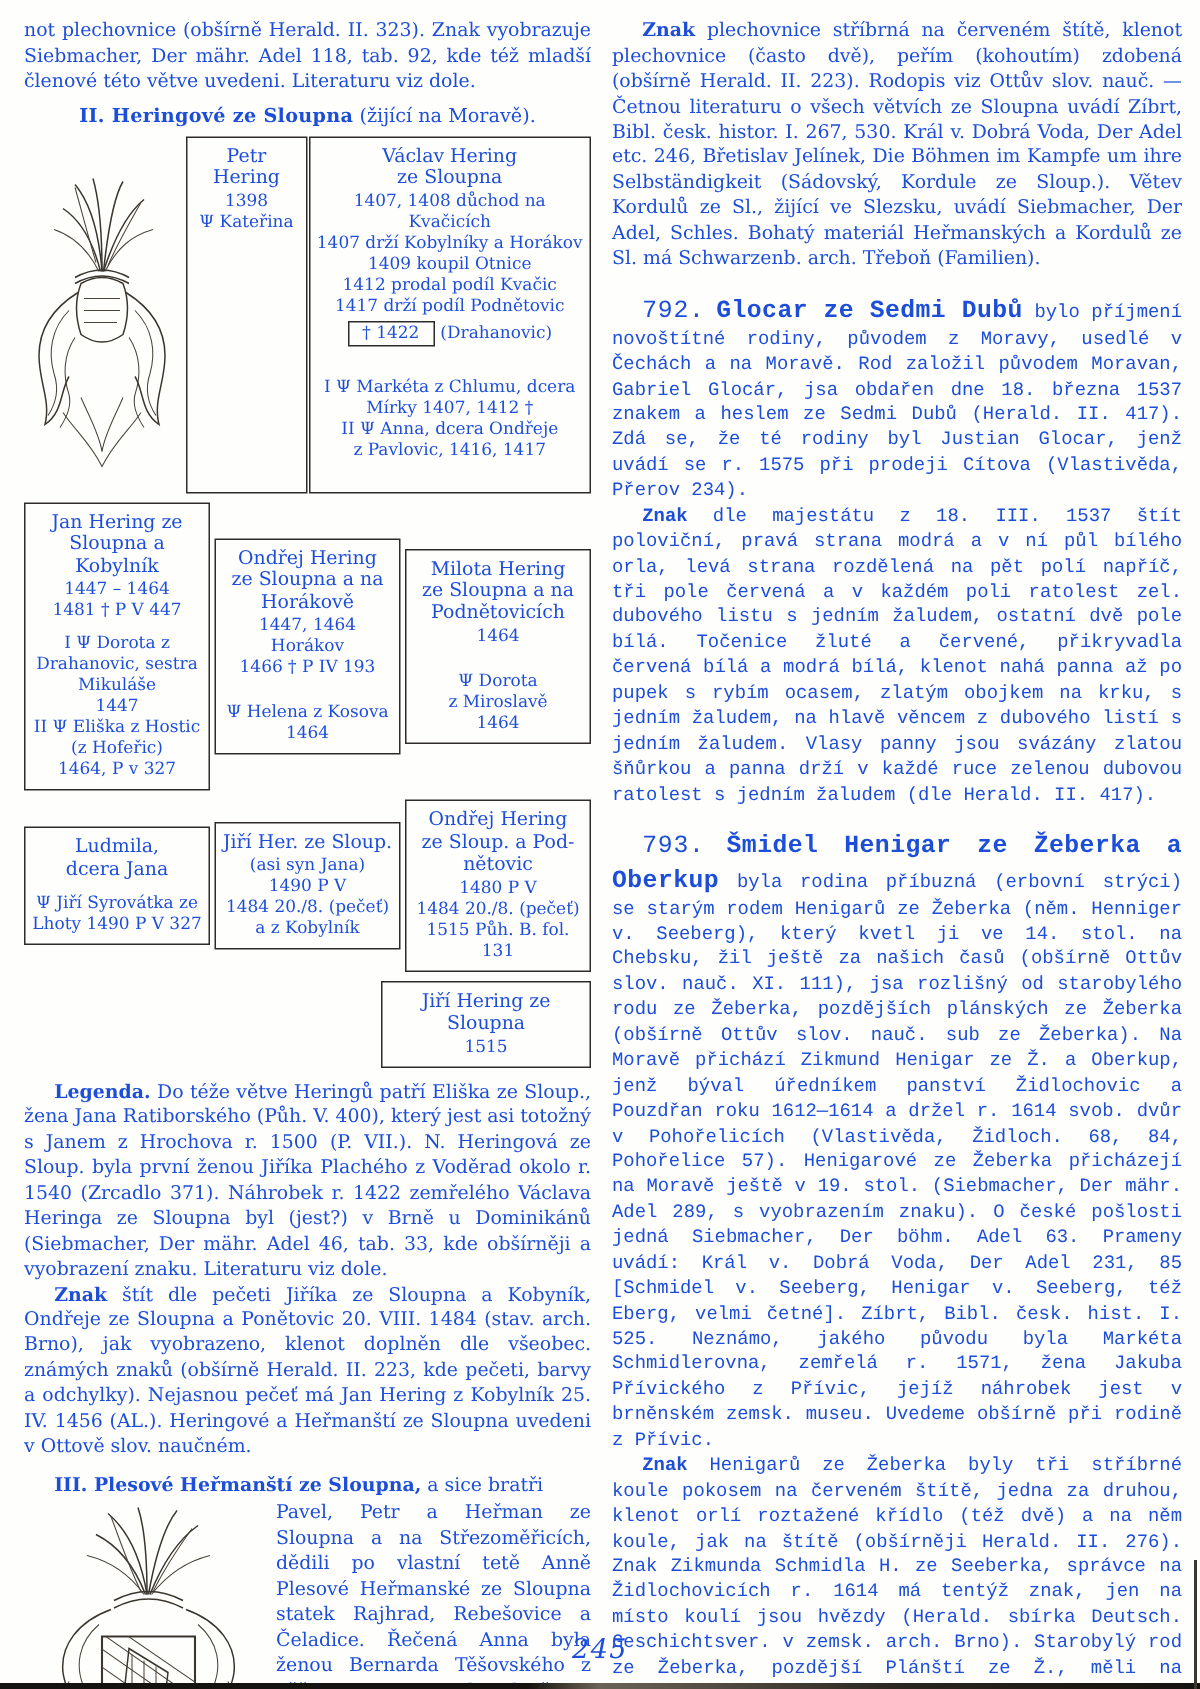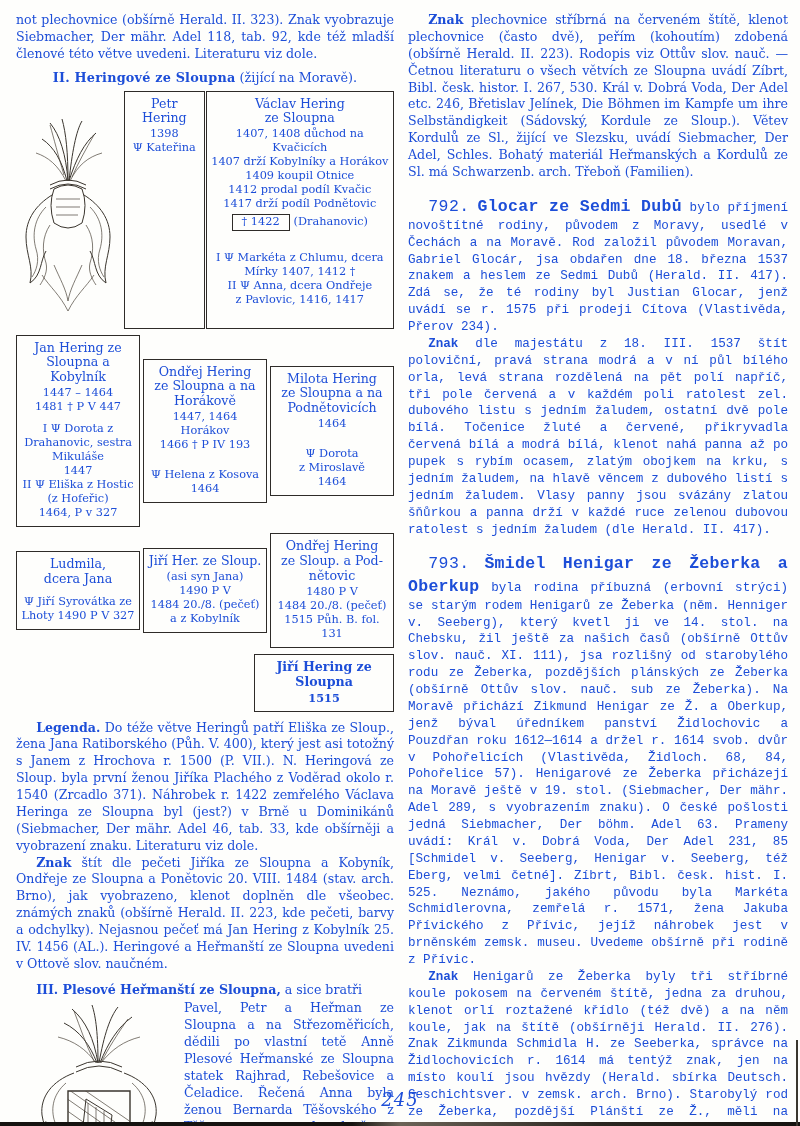--- a/index.html
+++ b/index.html
@@ -39,21 +39,21 @@
   .tb-details { white-space:pre-line; margin-top:1px; }
   .tb-marr { white-space:pre-line; margin-top:8px; }
   .tb-marr.gap-lg { margin-top:16px; }
   .tb-died { margin:3px 0 2px; }
   .died-box {
     display:inline-block; border:1.3px solid #2e2b28; padding:0 9px 1px;
     font-size:11.3px; margin-right:4px;
   }
   .tree-row { display:flex; gap:3px; margin-top:6px; align-items:center; }
   .tree-row .tbox { flex:1 1 0; }
-  .tree-last { display:flex; margin-top:6px;font-weight:bold; }
+  .tree-last { display:flex; margin-top:6px; }
   .tree-last .tbox { width:37%; margin-left:auto; }
 
   .par-block { margin-top:7px; }
 
   
   .sec3 { margin-top:9px; }
   .sec3-body { display:flex; }
   .crest2 { width:168px; flex:none; padding-top:4px; }
   .sec3-text { flex:1; font-size:12.6px; line-height:1.36; text-align:justify; }
 

